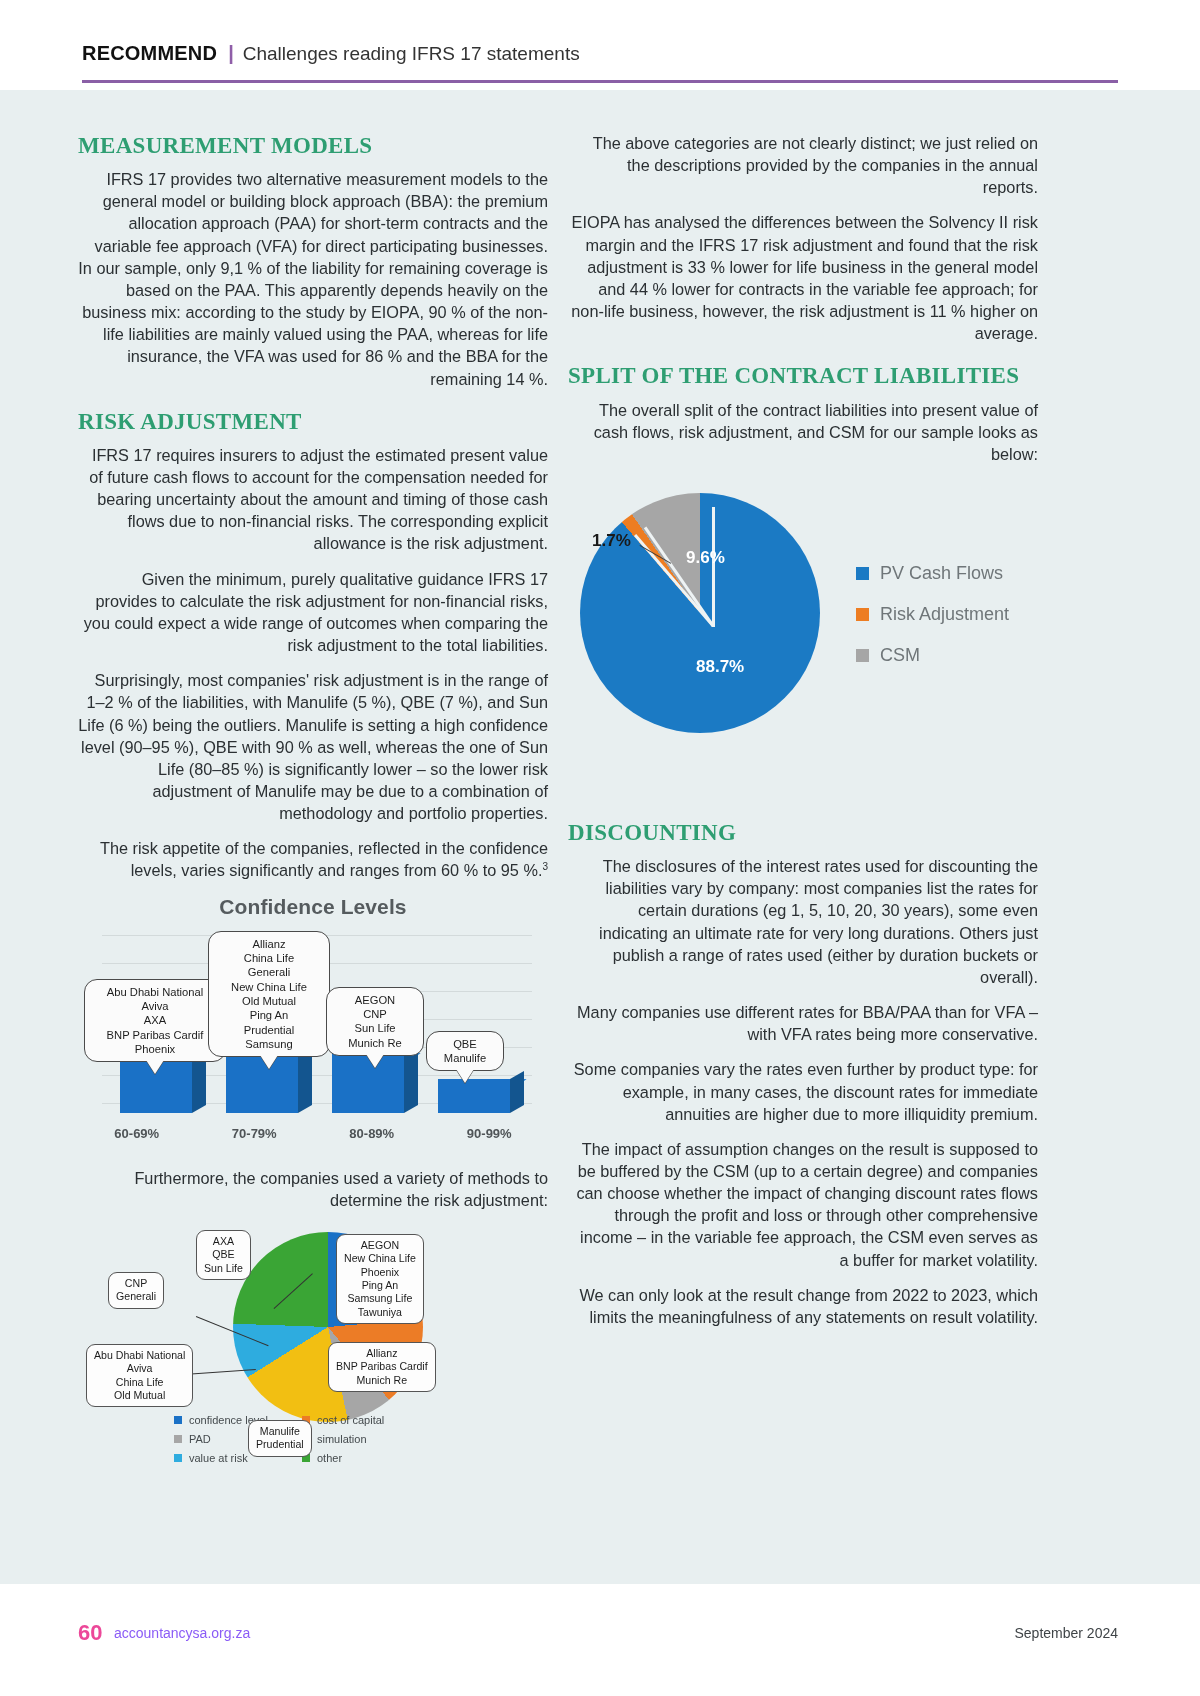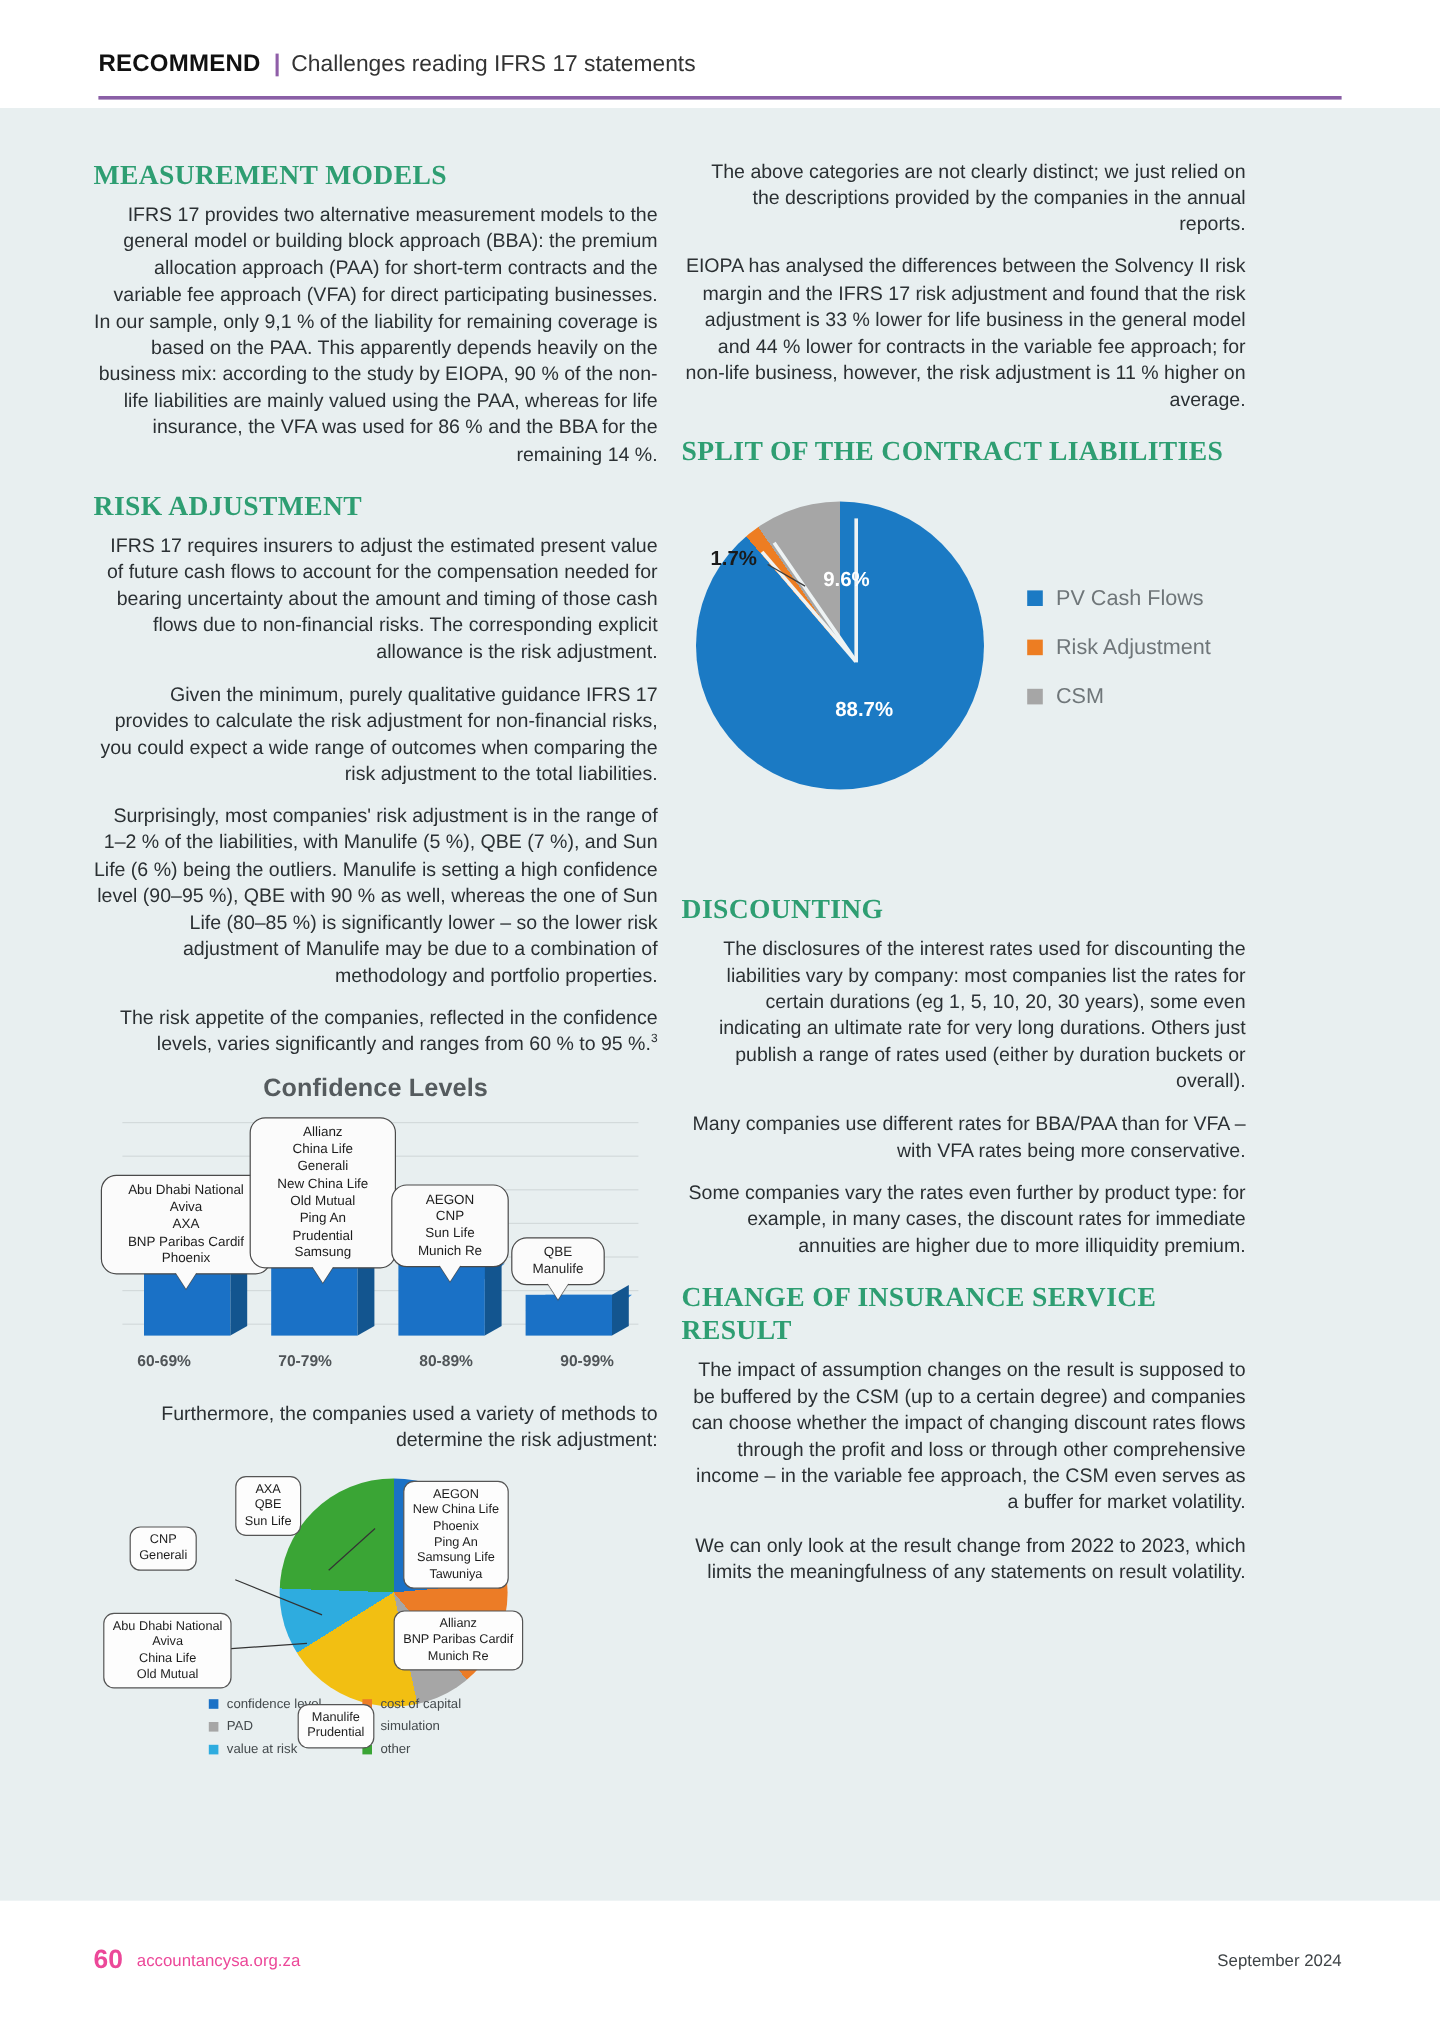--- a/index.html
+++ b/index.html
@@ -271,21 +271,21 @@
     left: 0; bottom: 0;
     width: 1200px; height: 112px;
     background: #ffffff;
   }
   .f-page {
     position: absolute; left: 78px; top: 36px;
     font-size: 22px; font-weight: bold; color: #ec4899;
   }
   .f-site {
     position: absolute; left: 114px; top: 41px;
-    font-size: 14px; color: #ec4899;
+    font-size: 14px; color: #8b5cf6;
   }
   .f-date {
     position: absolute; right: 82px; top: 41px;
     font-size: 14px; color: #3f4447;
   }
 </style>
 </head>
 <body>
 
 <div class="page-bg"></div>
@@ -466,20 +466,21 @@
     </div>
   </div>
 </div>
 
 <div class="col col-right">
 
   <p class="body">The above categories are not clearly distinct; we just relied on the descriptions provided by the companies in the annual reports.</p>
   <p class="body">EIOPA has analysed the differences between the Solvency II risk margin and the IFRS 17 risk adjustment and found that the risk adjustment is 33 % lower for life business in the general model and 44 % lower for contracts in the variable fee approach; for non-life business, however, the risk adjustment is 11 % higher on average.</p>
 
   <h2 class="sec">SPLIT OF THE CONTRACT LIABILITIES</h2>
+  <p class="body">The overall split of the contract liabilities into present value of cash flows, risk adjustment, and CSM for our sample looks as below:</p>
 
   <div class="figure fig-liab">
     <div class="pie-wrap">
       <div class="pie-big">
         <div class="slice-gap g1"></div>
         <div class="slice-gap g2"></div>
         <div class="slice-gap g3"></div>
       </div>
 
       <div class="leader ld1"></div>
@@ -504,21 +505,20 @@
       </div>
     </div>
   </div>
 
 
   <h2 class="sec">DISCOUNTING</h2>
   <p class="body">The disclosures of the interest rates used for discounting the liabilities vary by company: most companies list the rates for certain durations (eg 1, 5, 10, 20, 30 years), some even indicating an ultimate rate for very long durations. Others just publish a range of rates used (either by duration buckets or overall).</p>
   <p class="body">Many companies use different rates for BBA/PAA than for VFA – with VFA rates being more conservative.</p>
   <p class="body">Some companies vary the rates even further by product type: for example, in many cases, the discount rates for immediate annuities are higher due to more illiquidity premium.</p>
 
-  <h2 class="sec">CHANGE OF INSURANCE SERVICE RESULT</h2>
   <p class="body">The impact of assumption changes on the result is supposed to be buffered by the CSM (up to a certain degree) and companies can choose whether the impact of changing discount rates flows through the profit and loss or through other comprehensive income – in the variable fee approach, the CSM even serves as a buffer for market volatility.</p>
   <p class="body">We can only look at the result change from 2022 to 2023, which limits the meaningfulness of any statements on result volatility.</p>
 </div>
 
 <div class="footer">
   <span class="f-page">60</span>
   <span class="f-site">accountancysa.org.za</span>
   <span class="f-date">September  2024</span>
 </div>
 

